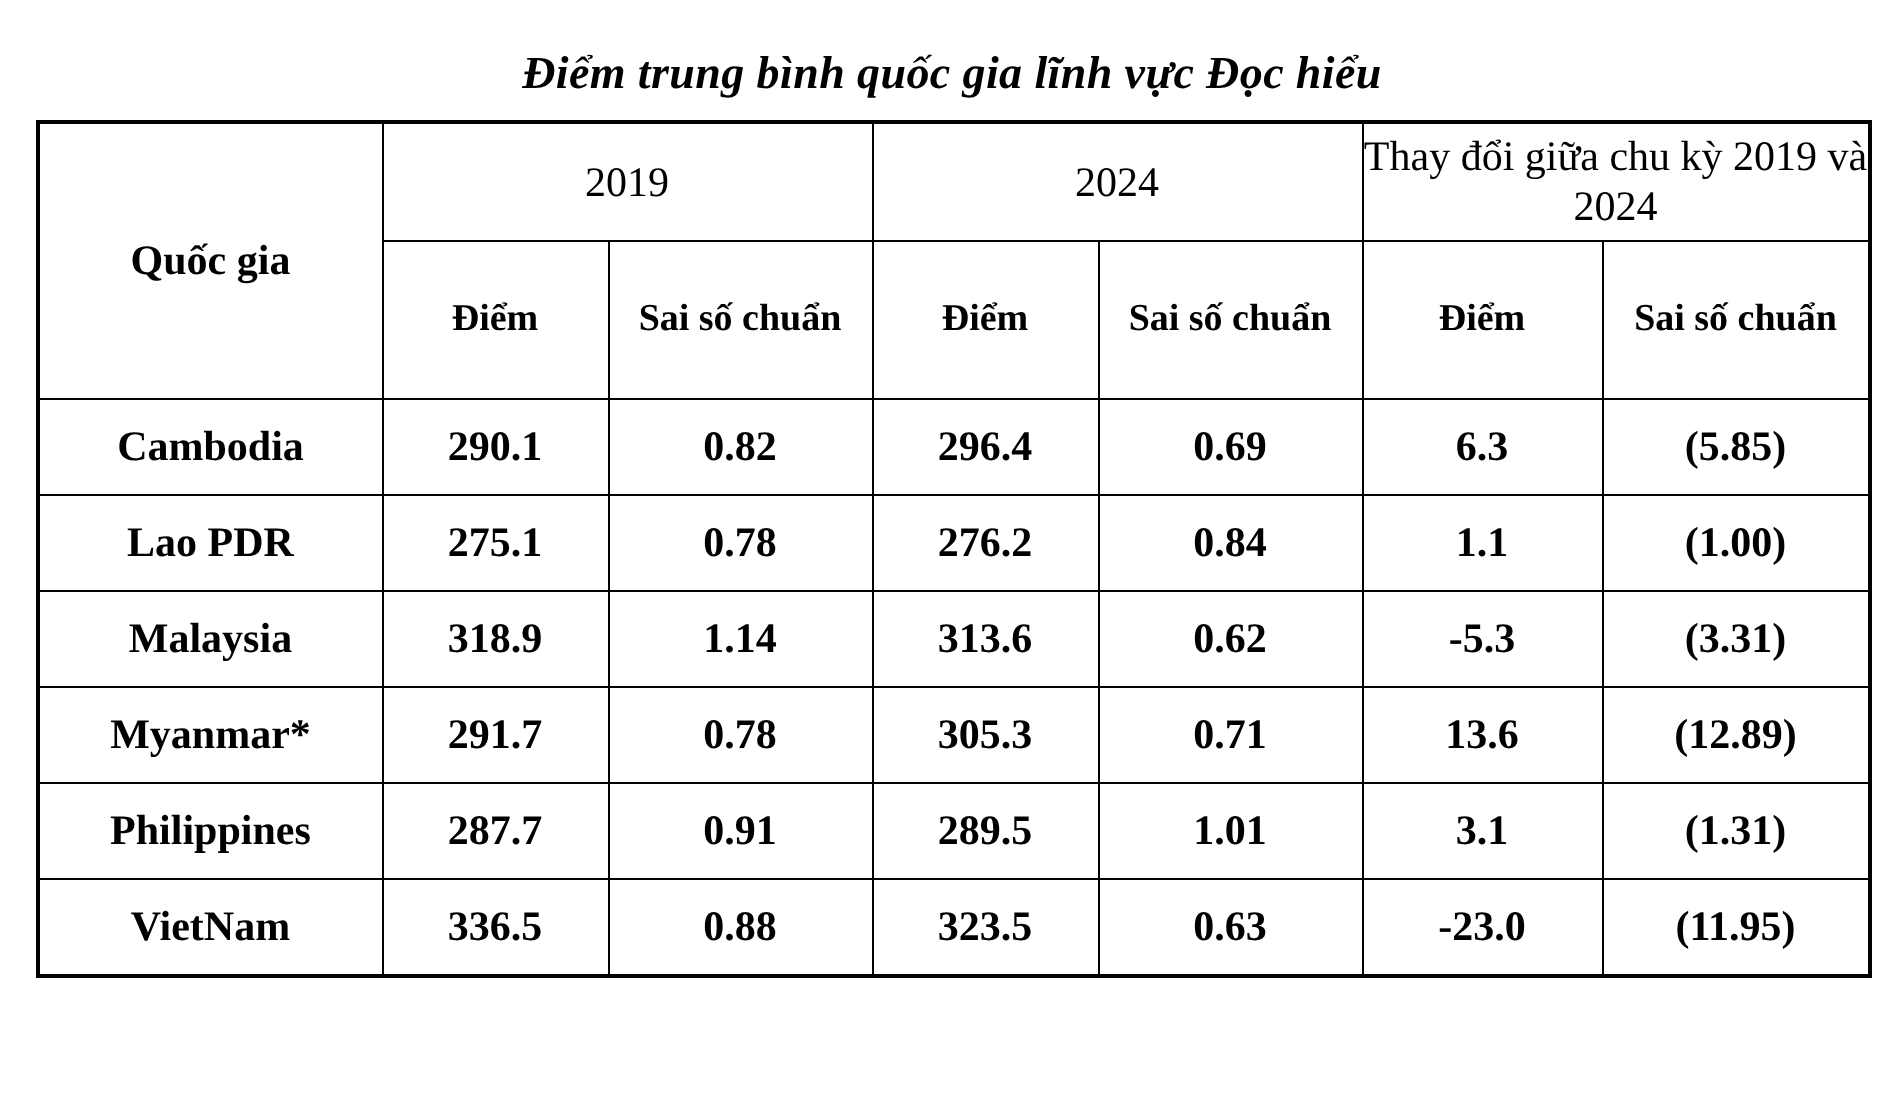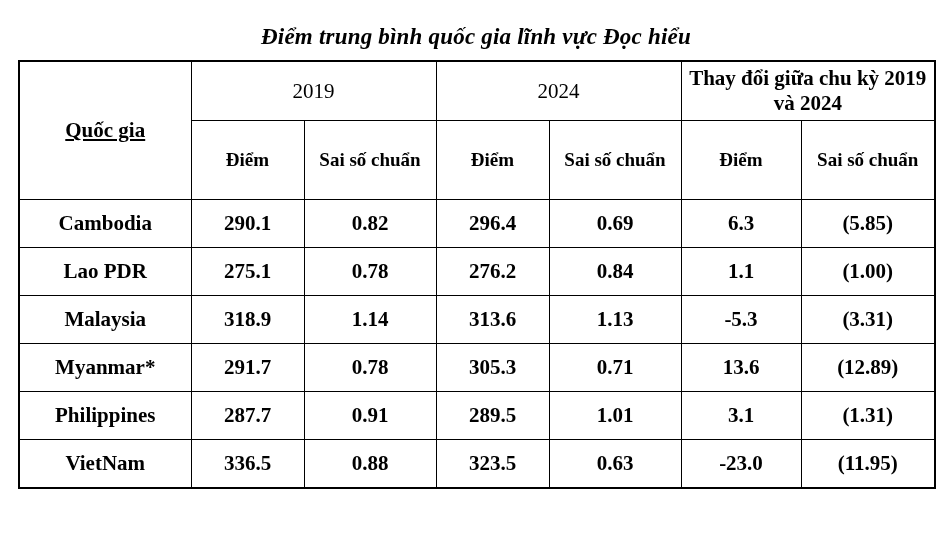--- a/index.html
+++ b/index.html
@@ -51,28 +51,27 @@
     line-height: 1.15;
     padding: 4px 2px;
   }
   th.group-year {
     font-size: 21px;
     font-weight: normal;
     height: 58px;
   }
   th.group-change {
     font-size: 21px;
-    font-weight: bold;
+    font-weight: normal;
     line-height: 1.2;
     padding: 6px 8px;
   }
   th.country-head {
     font-size: 21px;
     font-weight: bold;
-    text-decoration: underline;
   }
   th.sub {
     font-size: 19px;
     font-weight: bold;
     line-height: 1.15;
     height: 78px;
     padding: 2px 2px;
   }
   td.cell {
     font-size: 21px;
@@ -145,21 +144,21 @@
           <td class="cell">276.2</td>
           <td class="cell">0.84</td>
           <td class="cell bold">1.1</td>
           <td class="cell">(1.00)</td>
         </tr>
         <tr>
           <td class="cell country">Malaysia</td>
           <td class="cell">318.9</td>
           <td class="cell">1.14</td>
           <td class="cell">313.6</td>
-          <td class="cell">1.13</td>
+          <td class="cell">0.62</td>
           <td class="cell bold">-5.3</td>
           <td class="cell">(3.31)</td>
         </tr>
         <tr>
           <td class="cell country">Myanmar*</td>
           <td class="cell">291.7</td>
           <td class="cell">0.78</td>
           <td class="cell">305.3</td>
           <td class="cell">0.71</td>
           <td class="cell bold">13.6</td>

